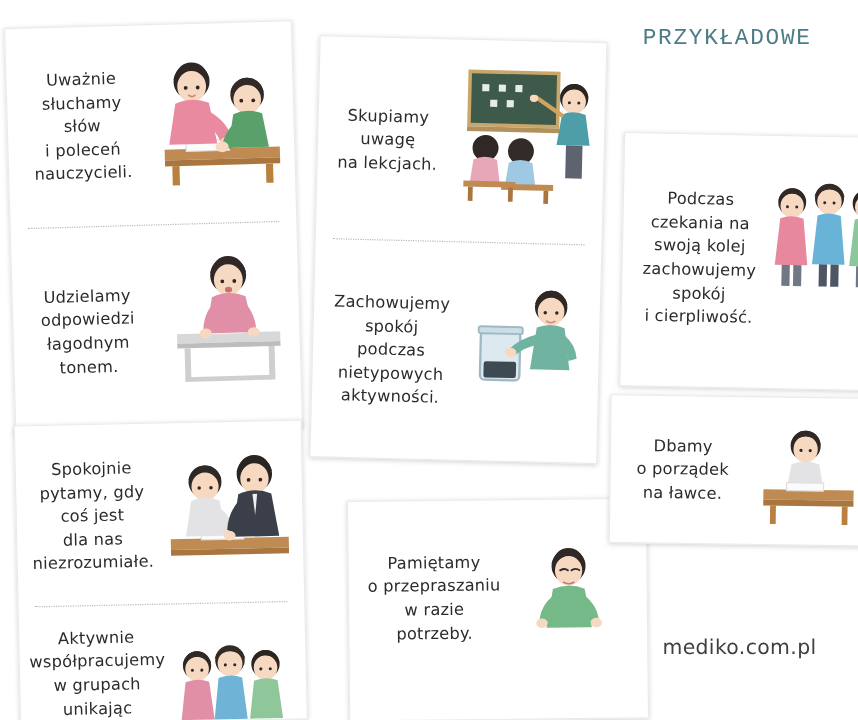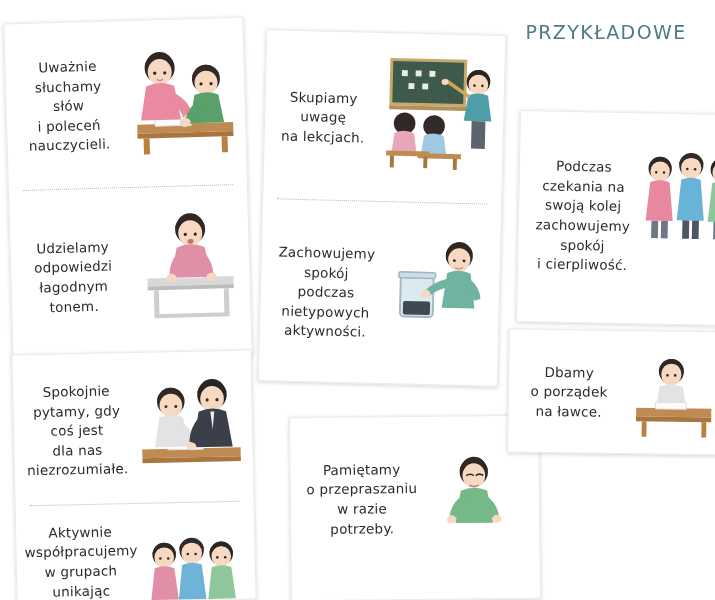--- a/index.html
+++ b/index.html
@@ -378,18 +378,19 @@
           <rect x="16" y="66" width="78" height="9" fill="#c08a53"></rect>
           <rect x="16" y="75" width="78" height="5" fill="#a9763f"></rect>
           <rect x="22" y="80" width="5" height="16" fill="#b9803f"></rect>
           <rect x="84" y="80" width="5" height="16" fill="#b9803f"></rect>
           <rect x="36" y="60" width="32" height="7" fill="#fbfbfb" stroke="#ddd"></rect>
         </svg>
       </div>
     </div>
   </div>
 
-  <div class="title" style="left:506px; top:14px; width:200px;">
+  <div class="title" style="left:506px; top:14px; width:200px;font-family:Liberation Mono, monospace;">
     <div>PRZYKŁADOWE</div>
   </div>
 
+  <div class="watermark" style="left:552px; top:530px;">mediko.com.pl</div>
 
 </div>
 
 </body></html>

